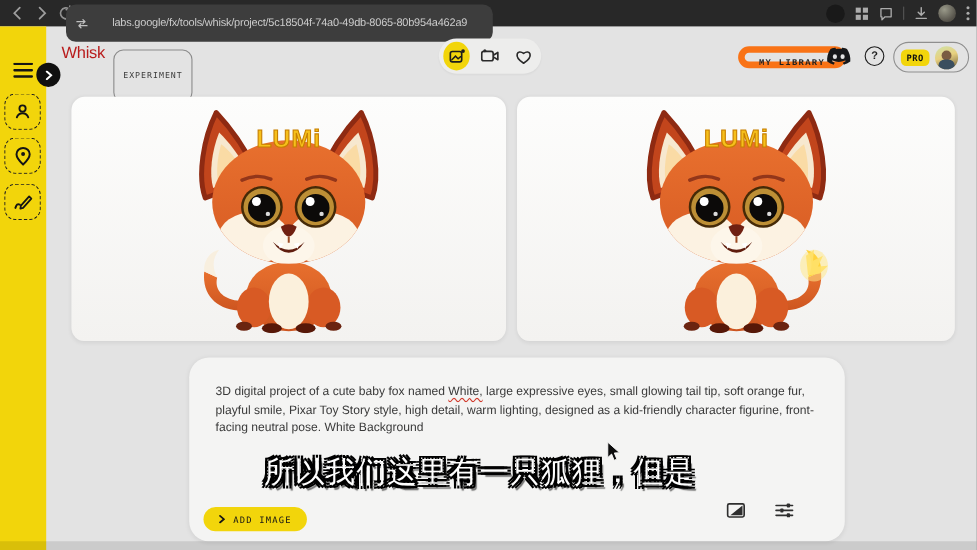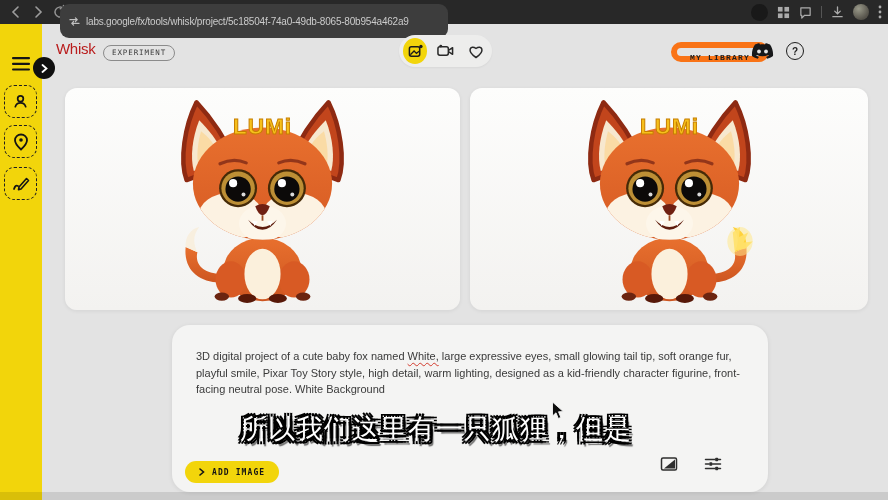--- a/index.html
+++ b/index.html
@@ -2,37 +2,37 @@
 <html><head>
 <meta charset="utf-8">
 <style>
   html,body{margin:0;padding:0;background:#888;}
   #stage{position:relative;width:888px;height:500px;overflow:hidden;background:#e3e3e3;
          font-family:"Liberation Sans",sans-serif;}
   
   .chrome{position:absolute;left:0;top:0;width:888px;height:24px;background:#282828;}
   .nav-ic{position:absolute;top:4px;width:16px;height:16px;color:#9d9d9d;}
   .urlbar{position:absolute;left:60px;top:4px;width:388px;height:16px;background:#3d3d3d;
-          border-radius:9px;display:flex;align-items:center;gap:6px;padding:17px 9px;box-sizing:border-box;}
+          border-radius:9px;display:flex;align-items:center;gap:22px;padding:17px 9px;box-sizing:border-box;}
   .url-text{font-size:10px;color:#cbcbcb;white-space:nowrap;overflow:hidden;letter-spacing:-0.2px;}
   .chrome-right{position:absolute;right:6px;top:0;height:24px;display:flex;align-items:center;gap:9px;}
   .chrome-right svg{display:block;}
   .ext-circle{width:17px;height:17px;border-radius:50%;background:#191919;}
   .chrome-sep{width:1px;height:12px;background:#555;}
   .chrome-avatar{width:16px;height:16px;border-radius:50%;
     background:radial-gradient(circle at 35% 30%,#9a9a8a,#55524a 70%);}
   
   .sidebar{position:absolute;left:0;top:24px;width:42px;height:476px;background:#f2d50b;}
   .slot{position:absolute;left:4px;width:33px;height:33px;border:1.6px dashed #1f1f1f;
         border-radius:10px;box-sizing:border-box;display:flex;align-items:center;justify-content:center;}
   .collapse-toggle{position:absolute;left:33px;top:57px;width:22px;height:22px;border-radius:50%;
         background:#101010;display:flex;align-items:center;justify-content:center;z-index:5;}
   
   .app-title{position:absolute;left:56px;top:40px;font-size:15px;font-weight:400;color:#b91c1c;letter-spacing:-0.3px;}
-  .experiment-badge{position:absolute;left:103px;top:45px;height:14px;line-height:14px;padding:0 8px;
+  .experiment-badge{position:absolute;left:103px;top:45px;height:14px;line-height:14px;padding:16px 8px;
         border:1px solid #8b8b8b;border-radius:9px;font-size:7.5px;letter-spacing:0.9px;color:#3c3c3c;
         font-family:"DejaVu Sans Mono",monospace;}
   .mode-pill{position:absolute;left:399px;top:35px;width:93px;height:32px;background:#ededec;
         border-radius:16px;display:flex;align-items:center;gap:6px;padding:0 4px;box-sizing:border-box;
         box-shadow:0 1px 2px rgba(0,0,0,.05);}
   .mode-btn{width:26px;height:26px;border-radius:50%;display:flex;align-items:center;justify-content:center;}
   .mode-btn.active{background:#f2d50b;}
   .my-library-btn{position:absolute;left:671px;top:42px;height:20px;line-height:19px;padding:0 13px;
         border:6px solid #f97316;border-radius:11px;font-size:8px;font-weight:700;letter-spacing:1.2px;
         color:#1f1f1f;font-family:Liberation Mono, monospace;background:transparent;}
@@ -54,21 +54,21 @@
         box-shadow:0 1px 4px rgba(0,0,0,.07);}
   .card-left{left:65px;width:395px;}
   .card-right{left:470px;width:398px;}
   .fox-svg{display:block;margin:7px auto 0;}
   
   .prompt-card{position:absolute;left:172px;top:325px;width:596px;height:167px;background:#f4f4f3;
         border-radius:18px;box-shadow:0 1px 5px rgba(0,0,0,.08);}
   .prompt-text{position:absolute;left:24px;top:23px;width:565px;font-size:11px;line-height:1.5;color:#3a3a3a;}
   .misspelled{text-decoration:underline wavy #d23b2d 1px;text-underline-offset:2px;}
   .add-image-btn{position:absolute;left:13px;bottom:9px;height:22px;background:#f2d50b;border-radius:12px;
-        padding:0 14px;display:flex;align-items:center;gap:7px;font-size:8px;font-weight:700;
+        padding:0 14px;display:flex;align-items:center;gap:7px;font-size:8px;font-weight:400;
         letter-spacing:1.1px;color:#151515;font-family:"DejaVu Sans Mono",monospace;border:none;}
   .prompt-icon{position:absolute;top:130px;width:18px;height:18px;color:#2e2e2e;}
   .aspect-icon{right:90px;} .tune-icon{right:46px;}
   
   .subtitle{position:absolute;left:0;width:872px;text-align:center;color:#fff;font-weight:400;z-index:20;
         text-shadow:-3px -3px 0 #000,3px -3px 0 #000,-3px 3px 0 #000,3px 3px 0 #000,
                     -3px 0 0 #000,3px 0 0 #000,0 -3px 0 #000,0 3px 0 #000,4px 5px 1px rgba(0,0,0,.55);}
   .sub-zh{top:411px;font-size:27px;letter-spacing:1px;}
   .sub-en{top:449px;font-size:29px;}
   .bottom-strip{position:absolute;left:0;bottom:0;width:888px;height:8px;background:rgba(0,0,0,.10);z-index:15;}
@@ -237,20 +237,24 @@
   <svg class="discord" width="23" height="17" viewBox="0 0 23 17">
     <path d="M19 1.5 C16.8 0.6 15.3 0.3 14.6 0.2 L14 1.5 C12.3 1.2 10.7 1.2 9 1.5 L8.4 0.2 C7.7 0.3 6.2 0.6 4 1.5 C1.3 5.4 0.7 9.3 1 13 C3 14.5 4.9 15.3 6.8 15.8 L7.9 14 C6.9 13.6 6 13.1 5.2 12.5 L5.8 12 C9.4 13.7 13.6 13.7 17.2 12 L17.8 12.5 C17 13.1 16.1 13.6 15.1 14 L16.2 15.8 C18.1 15.3 20 14.5 22 13 C22.4 8.7 21.3 4.9 19 1.5 Z" fill="#17181a"></path>
     <ellipse cx="8" cy="8.5" rx="1.9" ry="2.1" fill="#e3e3e3"></ellipse>
     <ellipse cx="15" cy="8.5" rx="1.9" ry="2.1" fill="#e3e3e3"></ellipse>
   </svg>
 
   <div class="help-btn">
       <span>?</span>
     </div>
 
+  <div class="account-pill">
+    <span class="pro-badge">PRO</span>
+    <div class="avatar"></div>
+  </div>
 
   <div class="img-card card-left">
     <svg class="fox-svg" width="235" height="208" viewBox="0 0 260 230">
       <g>
         <path d="M96 206 C64 212 42 196 45 168 L58 174 C54 190 70 202 98 196 Z" fill="url(#gBody)"></path>
         <path d="M45 168 C44 158 50 148 60 146 C52 156 54 166 58 174 Z" fill="#f8efdf"></path>
       </g>
       <use href="#foxBase"></use>
       <text x="130" y="43" text-anchor="middle" font-size="25" font-weight="bold" letter-spacing="1" fill="#f6c01b" stroke="#c77f00" stroke-width="1.1" style="font-family:'Liberation Sans',sans-serif">LUMi</text>
     </svg>

